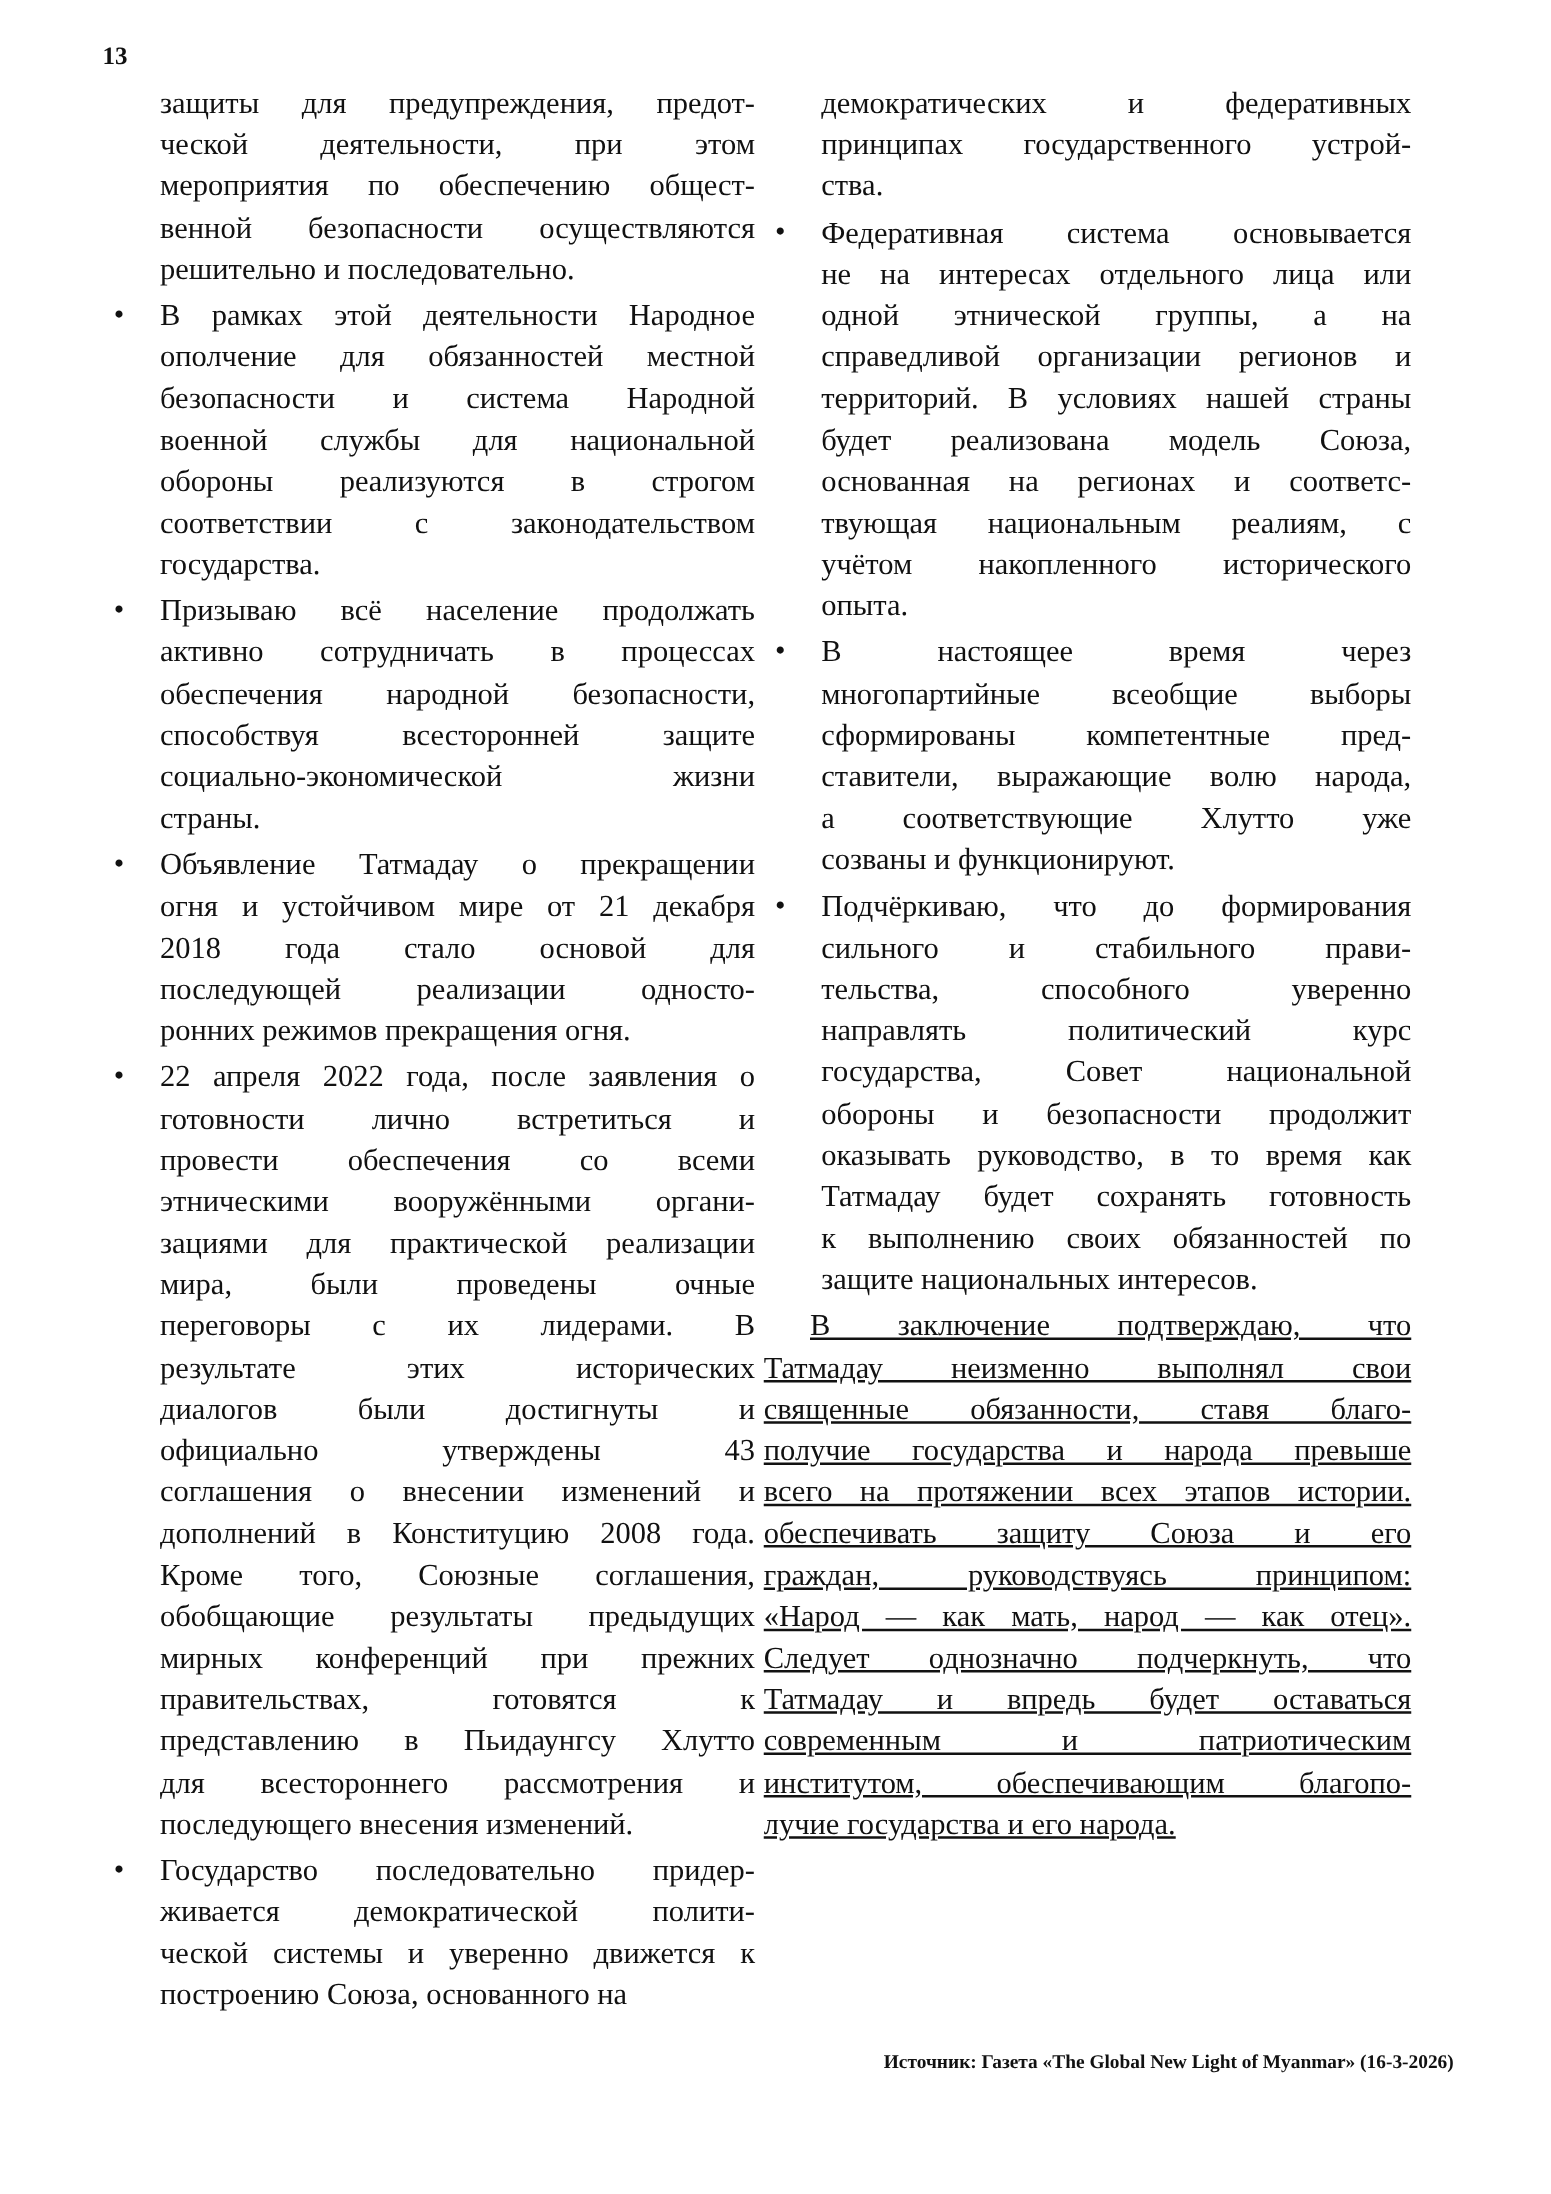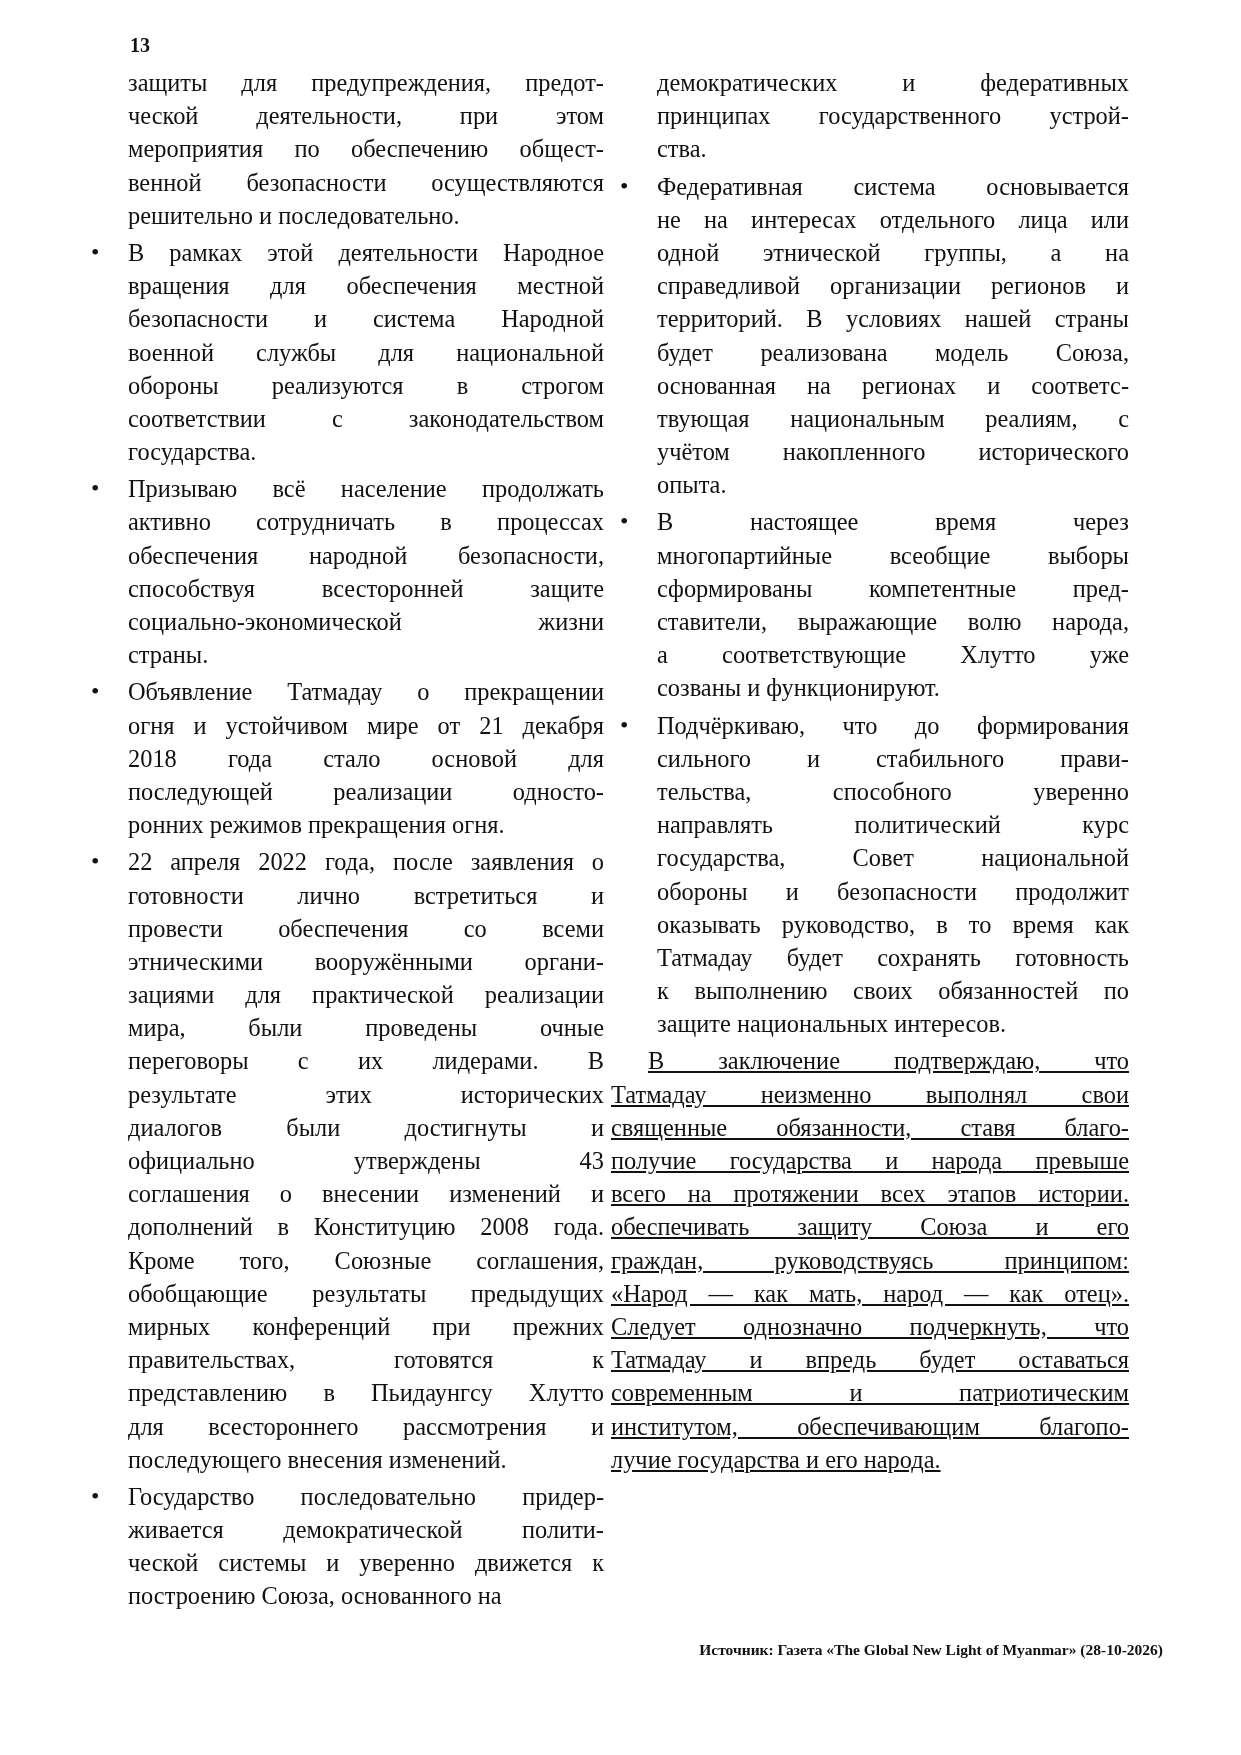--- a/index.html
+++ b/index.html
@@ -1,18 +1,18 @@
 <!DOCTYPE html>
 <html><head>
 <meta charset="utf-8">
 <style>
   html, body { margin: 0; padding: 0; background: #ffffff; }
   body { width: 1241px; height: 1755px; position: relative; overflow: hidden;
          font-family: "Liberation Serif", "DejaVu Serif", serif; color: #111111; }
-  .page-number { position: absolute; left: 82px; top: 34px; font-size: 20px; font-weight: bold; margin-left: 48px; }
+  .page-number { position: absolute; left: 82px; top: 34px; font-size: 20px; font-weight: bold; }
   .col { position: absolute; top: 66px; }
   .col-left { left: 82px; width: 522px; }
   .col-right { left: 611px; width: 518px; }
   .bullet-item { position: relative; padding-left: 46px; margin-bottom: 4px; }
   .bullet-item.cont { padding-left: 46px; }
   .bullet { position: absolute; left: 9px; top: 0; font-size: 24px; line-height: 33.2px; }
   .line { display: block; font-size: 24.4px; line-height: 33.2px; height: 33.2px;
           text-align: justify; text-align-last: justify; white-space: nowrap; overflow: visible; }
   .line.last { text-align-last: left; }
   .para .line.first { padding-left: 37px; }
@@ -29,21 +29,21 @@
       <span class="line">защиты для предупреждения, предот-</span>
       <span class="line">ческой деятельности, при этом</span>
       <span class="line">мероприятия по обеспечению общест-</span>
       <span class="line">венной безопасности осуществляются</span>
       <span class="line last">решительно и последовательно.</span>
     </div>
   <div>
       <div class="bullet-item">
         <span class="bullet">•</span>
         <span class="line">В рамках этой деятельности Народное</span>
-        <span class="line">вращения для обеспечения местной</span>
+        <span class="line">ополчение для обязанностей местной</span>
         <span class="line">безопасности и система Народной</span>
         <span class="line">военной службы для национальной</span>
         <span class="line">обороны реализуются в строгом</span>
         <span class="line">соответствии с законодательством</span>
         <span class="line last">государства.</span>
       </div>
       <div class="bullet-item">
         <span class="bullet">•</span>
         <span class="line">Призываю всё население продолжать</span>
         <span class="line">активно сотрудничать в процессах</span>
@@ -145,13 +145,13 @@
       <span class="line">граждан, руководствуясь принципом:</span>
       <span class="line">«Народ — как мать, народ — как отец».</span>
       <span class="line">Следует однозначно подчеркнуть, что</span>
       <span class="line">Татмадау и впредь будет оставаться</span>
       <span class="line">современным и патриотическим</span>
       <span class="line">институтом, обеспечивающим благопо-</span>
       <span class="line last">лучие государства и его народа.</span>
     </div>
 </div>
 
-<div class="source">Источник: Газета «The Global New Light of Myanmar» (28-10-2026)</div>
+<div class="source">Источник: Газета «The Global New Light of Myanmar» (16-3-2026)</div>
 
 </body></html>

